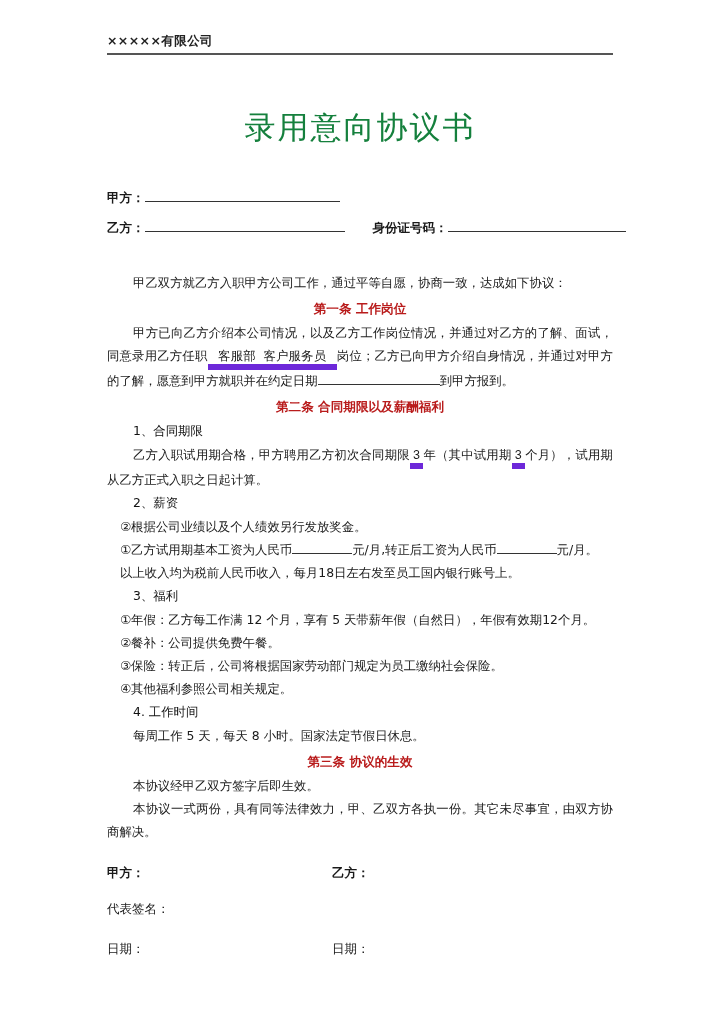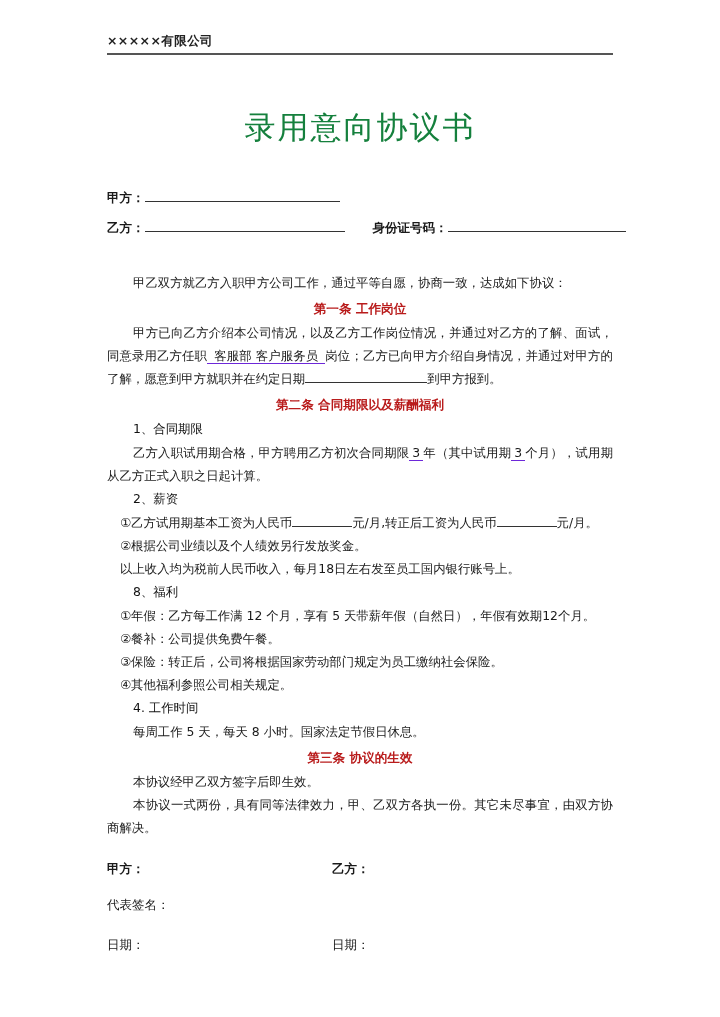--- a/index.html
+++ b/index.html
@@ -112,22 +112,23 @@
     padding-left: 26px;
   }
   .item {
     font-family: "DejaVu Sans", "Liberation Sans", sans-serif;
     font-size: 12.4px;
     line-height: 23px;
     color: #1a1a1a;
     padding-left: 13px;
   }
   .inline-fill {
-    border-bottom: 1px solid #6d28d9;
+    border-bottom: 6px solid #6d28d9;
     padding: 0 3px;
+    font-family: Liberation Mono, monospace;
   }
   .blank-inline {
     display: inline-block;
     border-bottom: 1px solid #333;
     height: 13px;
     vertical-align: baseline;
   }
   .bl-date { width: 122px; }
   .bl-money { width: 60px; }
 
@@ -171,25 +172,25 @@
 
     <div class="article-title">第一条  工作岗位</div>
     <div class="para para-indent"><span>甲方已向乙方介绍本公司情况，以及乙方工作岗位情况，并通过对乙方的了解、面试，同意录用乙方任职</span><span class="inline-fill"> 客服部  客户服务员 </span><span>岗位；乙方已向甲方介绍自身情况，并通过对甲方的了解，愿意到甲方就职并在约定日期</span><span class="blank-inline bl-date"></span><span>到甲方报到。</span></div>
 
     <div class="article-title">第二条  合同期限以及薪酬福利</div>
 
     <div class="sub-title">1、合同期限</div>
     <div class="para para-indent"><span>乙方入职试用期合格，甲方聘用乙方初次合同期限</span><span class="inline-fill">3</span><span>年（其中试用期</span><span class="inline-fill">3</span><span>个月），试用期从乙方正式入职之日起计算。</span></div>
 
     <div class="sub-title">2、薪资</div>
+    <div class="item">②根据公司业绩以及个人绩效另行发放奖金。</div>
     <div class="item"><span>①乙方试用期基本工资为人民币</span><span class="blank-inline bl-money"></span><span>元/月,转正后工资为人民币</span><span class="blank-inline bl-money"></span><span>元/月。</span></div>
-    <div class="item">②根据公司业绩以及个人绩效另行发放奖金。</div>
     <div class="item">以上收入均为税前人民币收入，每月18日左右发至员工国内银行账号上。</div>
 
-    <div class="sub-title">8、福利</div>
+    <div class="sub-title">3、福利</div>
     <div class="item">①年假：乙方每工作满 12 个月，享有 5 天带薪年假（自然日），年假有效期12个月。</div>
     <div class="item">②餐补：公司提供免费午餐。</div>
     <div class="item">③保险：转正后，公司将根据国家劳动部门规定为员工缴纳社会保险。</div>
     <div class="item">④其他福利参照公司相关规定。</div>
 
     <div class="sub-title">4. 工作时间</div>
     <div class="para para-indent">每周工作 5 天，每天 8 小时。国家法定节假日休息。</div>
 
     <div class="article-title">第三条  协议的生效</div>
     <div class="para para-indent">本协议经甲乙双方签字后即生效。</div>

